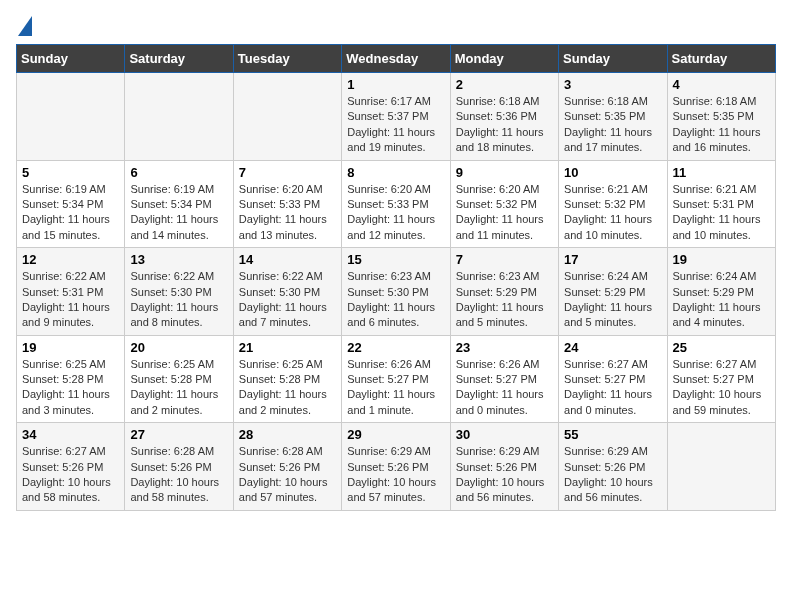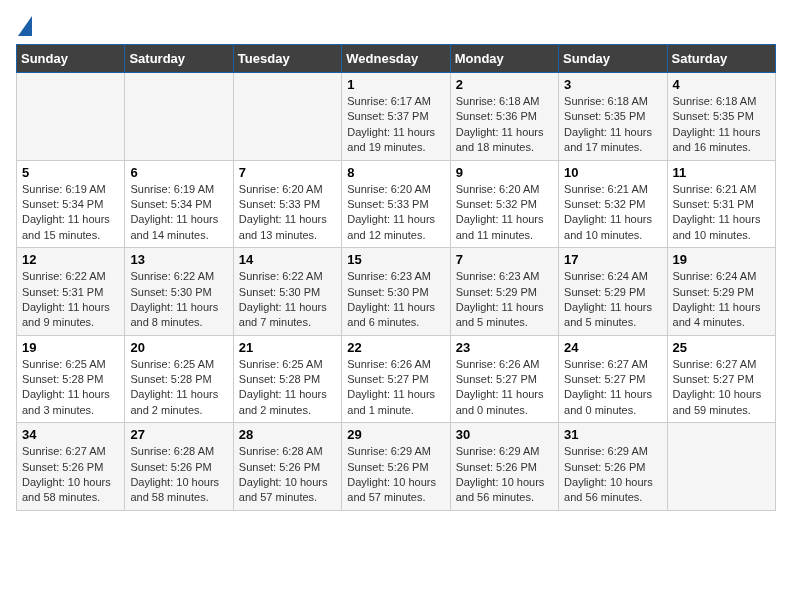--- a/index.html
+++ b/index.html
@@ -242,19 +242,19 @@
         </td>
         <td>
           <span class="day-number">29</span>
           <div class="day-info">Sunrise: 6:29 AM<br>Sunset: 5:26 PM<br>Daylight: 10 hours<br>and 57 minutes.</div>
         </td>
         <td>
           <span class="day-number">30</span>
           <div class="day-info">Sunrise: 6:29 AM<br>Sunset: 5:26 PM<br>Daylight: 10 hours<br>and 56 minutes.</div>
         </td>
         <td>
-          <span class="day-number">31</span>
+          <span class="day-number">55</span>
           <div class="day-info">Sunrise: 6:29 AM<br>Sunset: 5:26 PM<br>Daylight: 10 hours<br>and 56 minutes.</div>
         </td>
         <td class="empty-cell"></td>
       </tr>
     </tbody>
 </table>
 
 </body></html>

